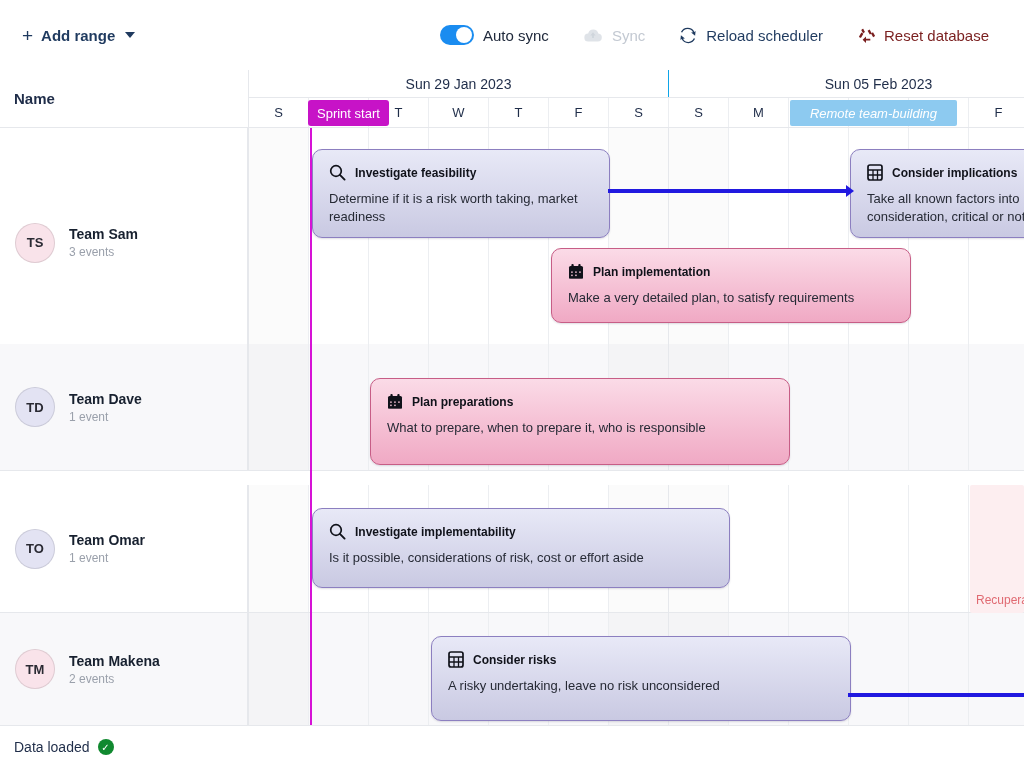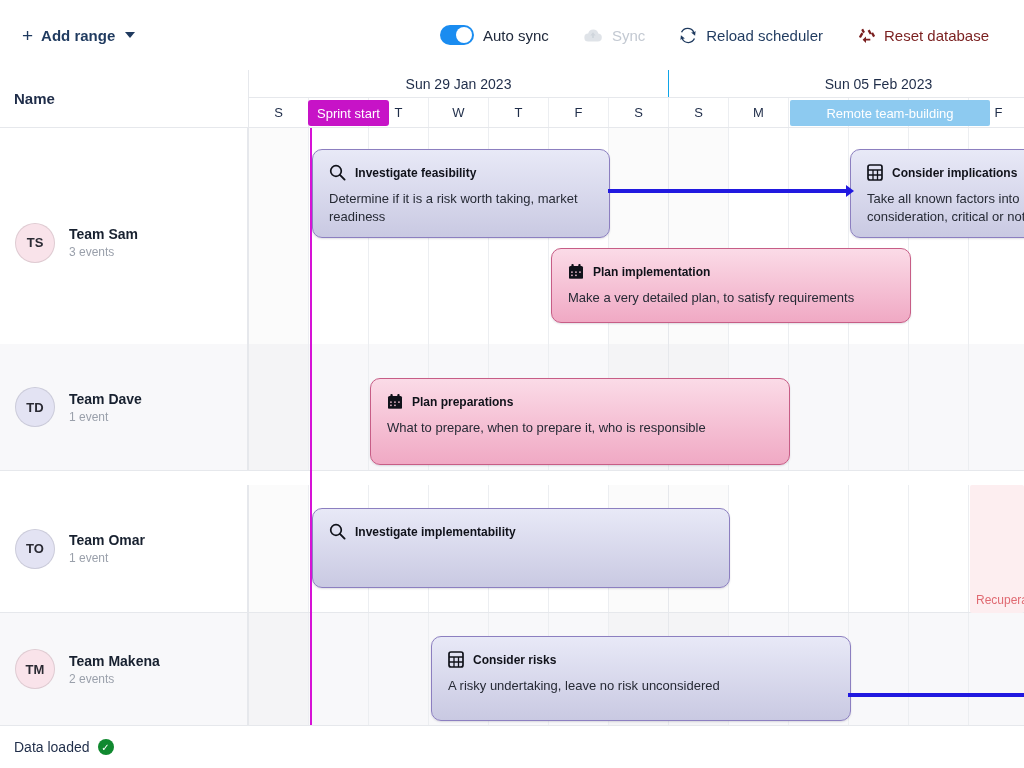--- a/index.html
+++ b/index.html
@@ -259,21 +259,21 @@
       <div class="tl-day">M</div>
       <div class="tl-day">T</div>
       <div class="tl-day">W</div>
       <div class="tl-day">T</div>
       <div class="tl-day">F</div>
     </div>
 
   <div class="marker-pill" style="left:308px; top:100px;justify-content:flex-end;">
     <span>Sprint start</span>
   </div>
-  <div class="head-pill" style="left:790px; top:100px; width:200px;">
+  <div class="head-pill" style="left:790px; top:100px; width:167px;font-style:italic;">
     <span>Remote team-building</span>
   </div>
 
   <div class="body-area">
 
     <div class="row" style="top:0px; height:230px;">
       <div class="colgrid">
           <div class="weekend" style="left: 0px;"></div>
           <div class="colline" style="left: 0px; background: rgb(230, 232, 236);"></div>
           <div class="colline" style="left: 60px;"></div>
@@ -471,20 +471,21 @@
     <div class="card purple" style="left:312px; top:380px; width:418px; height:80px;">
       <div class="card-title">
         <span class="gicon">
           <svg width="17" height="17" viewBox="0 0 17 17">
               <circle cx="7" cy="7" r="5.3" fill="none" stroke="#10121a" stroke-width="1.7"></circle>
               <line x1="10.9" y1="10.9" x2="15.6" y2="15.6" stroke="#10121a" stroke-width="1.9" stroke-linecap="round"></line>
             </svg>
         </span>
         <span>Investigate implementability</span>
       </div>
+      <div class="card-desc">Is it possible, considerations of risk, cost or effort aside</div>
     </div>
 
     <div class="card purple" style="left:431px; top:508px; width:420px; height:85px;">
       <div class="card-title">
         <span class="gicon">
           <svg width="16" height="17" viewBox="0 0 16 17">
               <rect x="1" y="1" width="14" height="15" rx="2" fill="none" stroke="#10121a" stroke-width="1.7"></rect>
               <line x1="1" y1="6" x2="15" y2="6" stroke="#10121a" stroke-width="1.5"></line>
               <line x1="6" y1="6" x2="6" y2="16" stroke="#10121a" stroke-width="1.3"></line>
               <line x1="10.5" y1="6" x2="10.5" y2="16" stroke="#10121a" stroke-width="1.3"></line>

